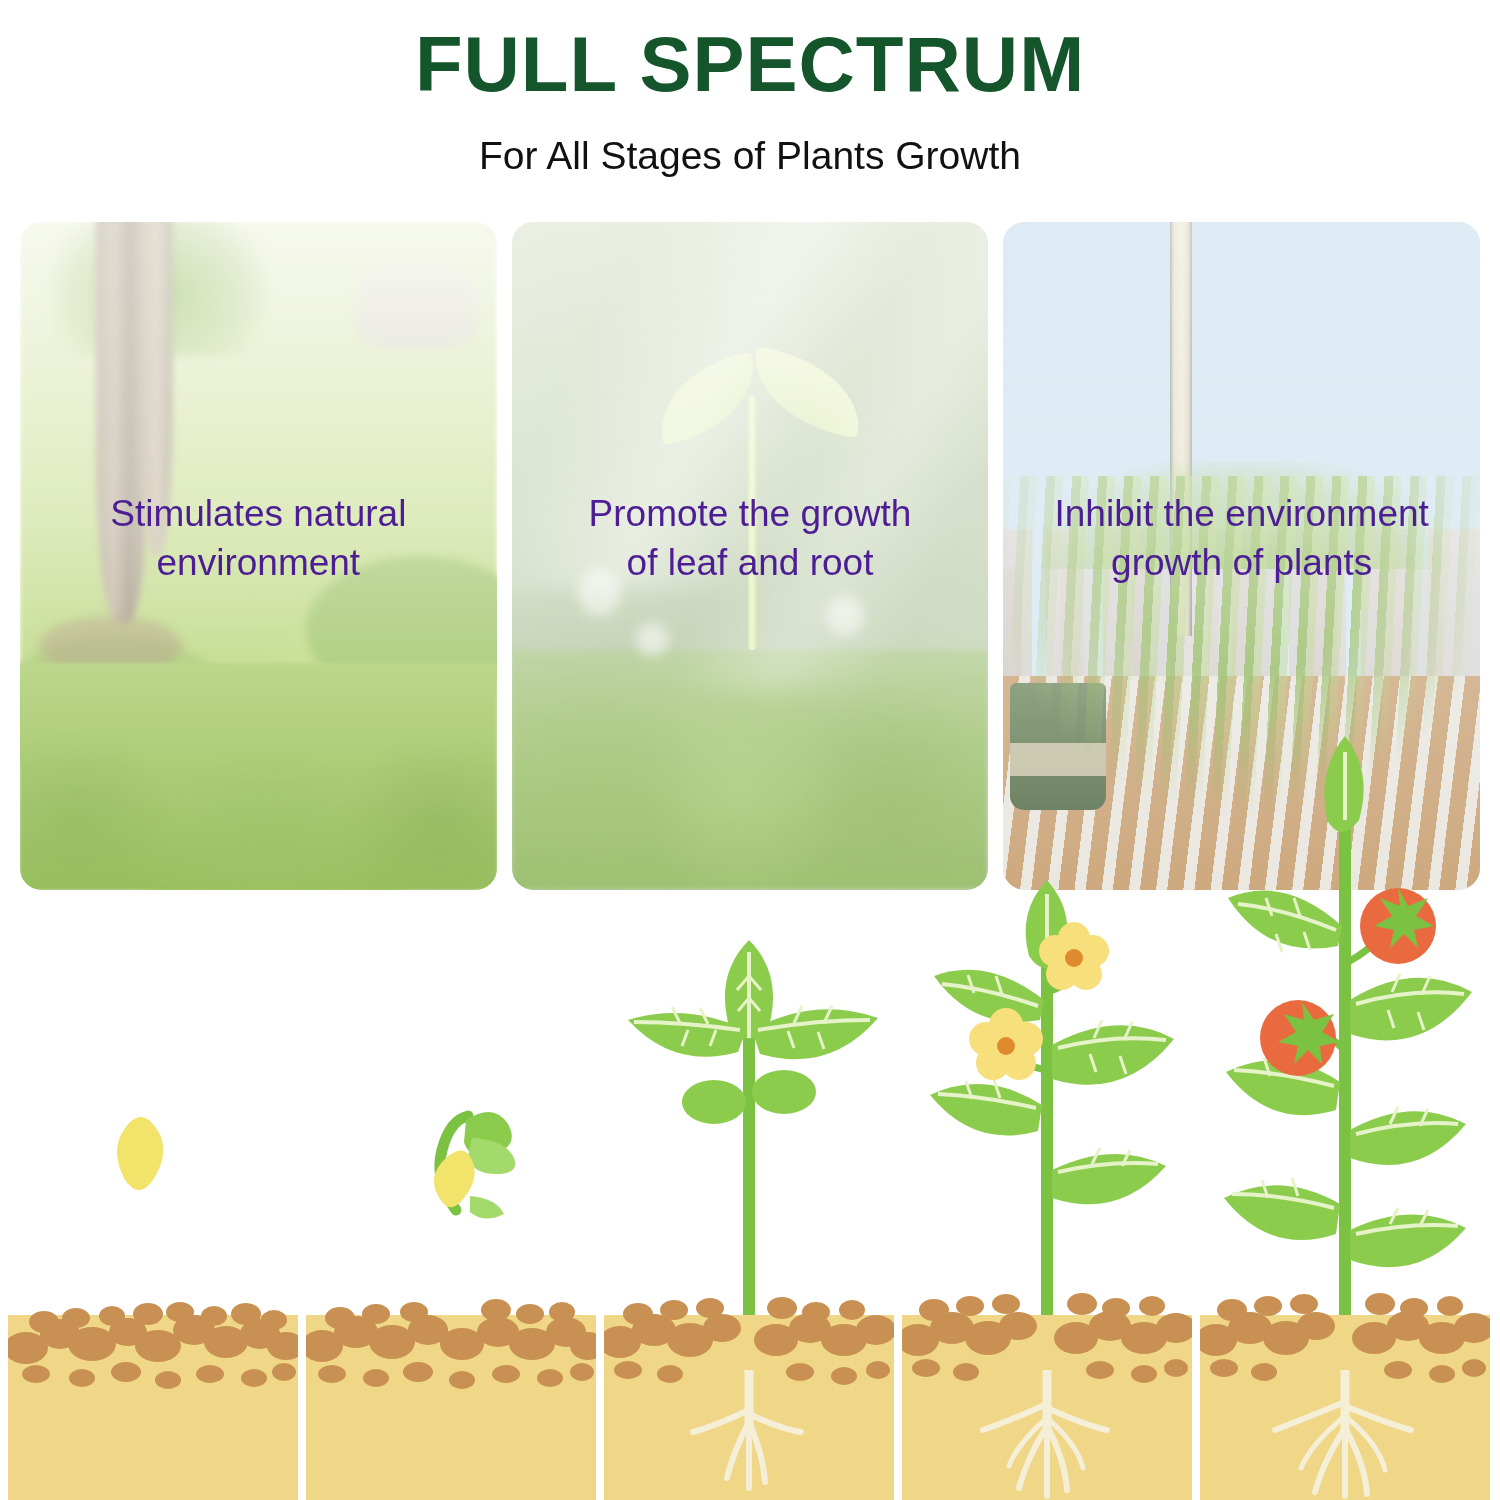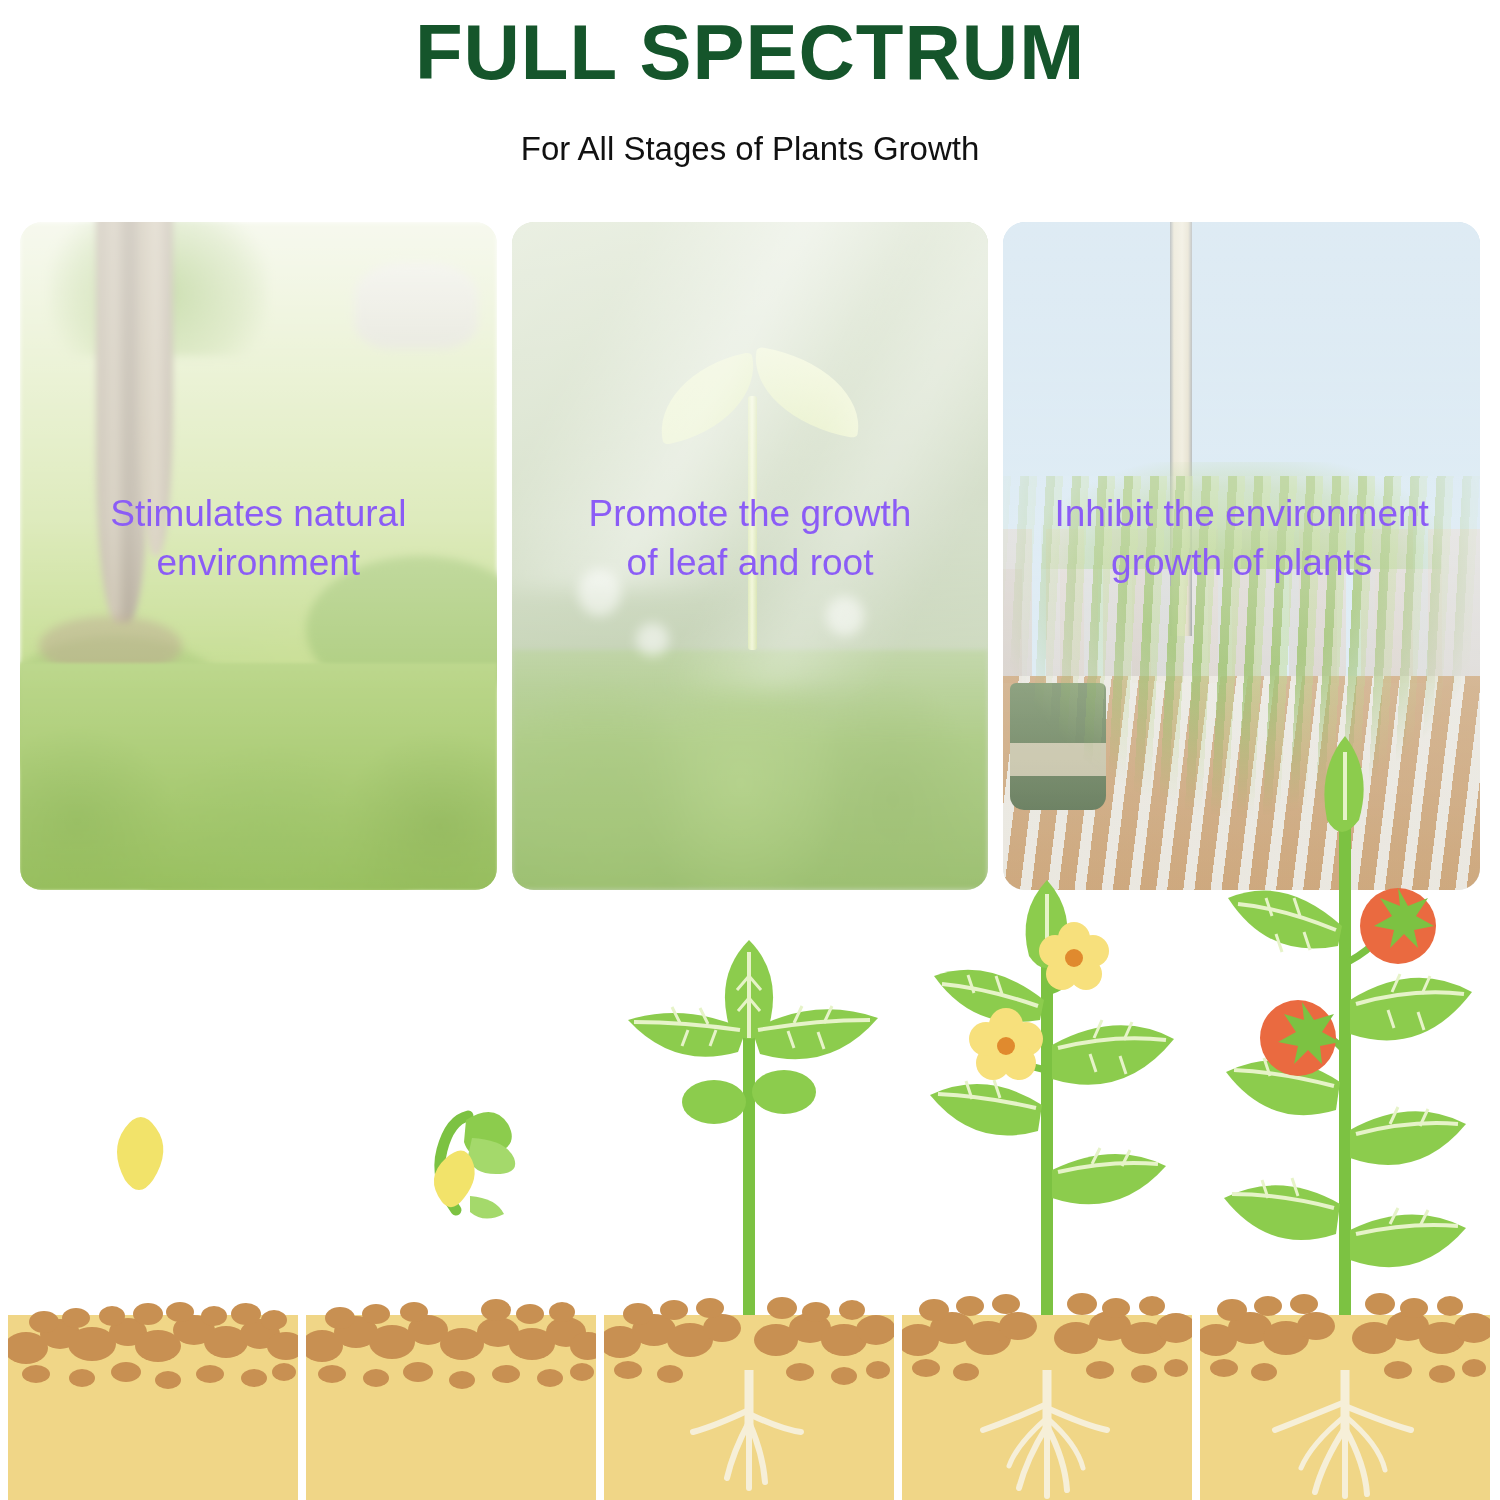--- a/index.html
+++ b/index.html
@@ -5,27 +5,27 @@
   * { margin: 0; padding: 0; box-sizing: border-box; }
   html, body {
     width: 1500px; height: 1500px;
     background: #ffffff;
     font-family: "Liberation Sans", sans-serif;
     overflow: hidden;
   }
   .page { position: relative; width: 1500px; height: 1500px; background:#fff; }
 
   
-  .header { width: 100%; text-align: center; padding-top: 12px; }
+  .header { width: 100%; text-align: center; padding-top: 24px; }
   .title {
     font-size: 78px; font-weight: bold; letter-spacing: 1px;
     color: #15552b; line-height: 1.05;
   }
   .subtitle {
-    font-size: 33px; color: #111; margin-top: 36px; font-weight: normal;
+    font-size: 39px; color: #111; margin-top: 28px; font-weight: normal;
   }
 
   
   .panels {
     position: absolute; top: 222px; left: 20px;
     width: 1460px; height: 668px;
     display: flex; gap: 15px;
   }
   .panel {
     position: relative; flex: 1 1 0; height: 100%;
@@ -36,21 +36,21 @@
   .wash {
     position: absolute; inset: 0;
     background: linear-gradient(to bottom,
       rgba(255,255,255,0.62) 0%,
       rgba(255,255,255,0.50) 45%,
       rgba(255,255,255,0.30) 70%,
       rgba(255,255,255,0.16) 100%);
   }
   .caption {
     position: absolute; left: 0; right: 0; top: 268px;
-    text-align: center; color: #8b5cf6;
+    text-align: center; color: #4c1d95;
     font-size: 37px; line-height: 1.32; padding: 0 12px;
     white-space: pre-line;
   }
 
   
   .p1-base {
     position:absolute; inset:0;
     background:
       radial-gradient(ellipse 60% 40% at 75% 78%, #b9d46a 0%, rgba(185,212,106,0) 60%),
       radial-gradient(ellipse 55% 35% at 25% 90%, #a9ca5d 0%, rgba(169,202,93,0) 62%),

